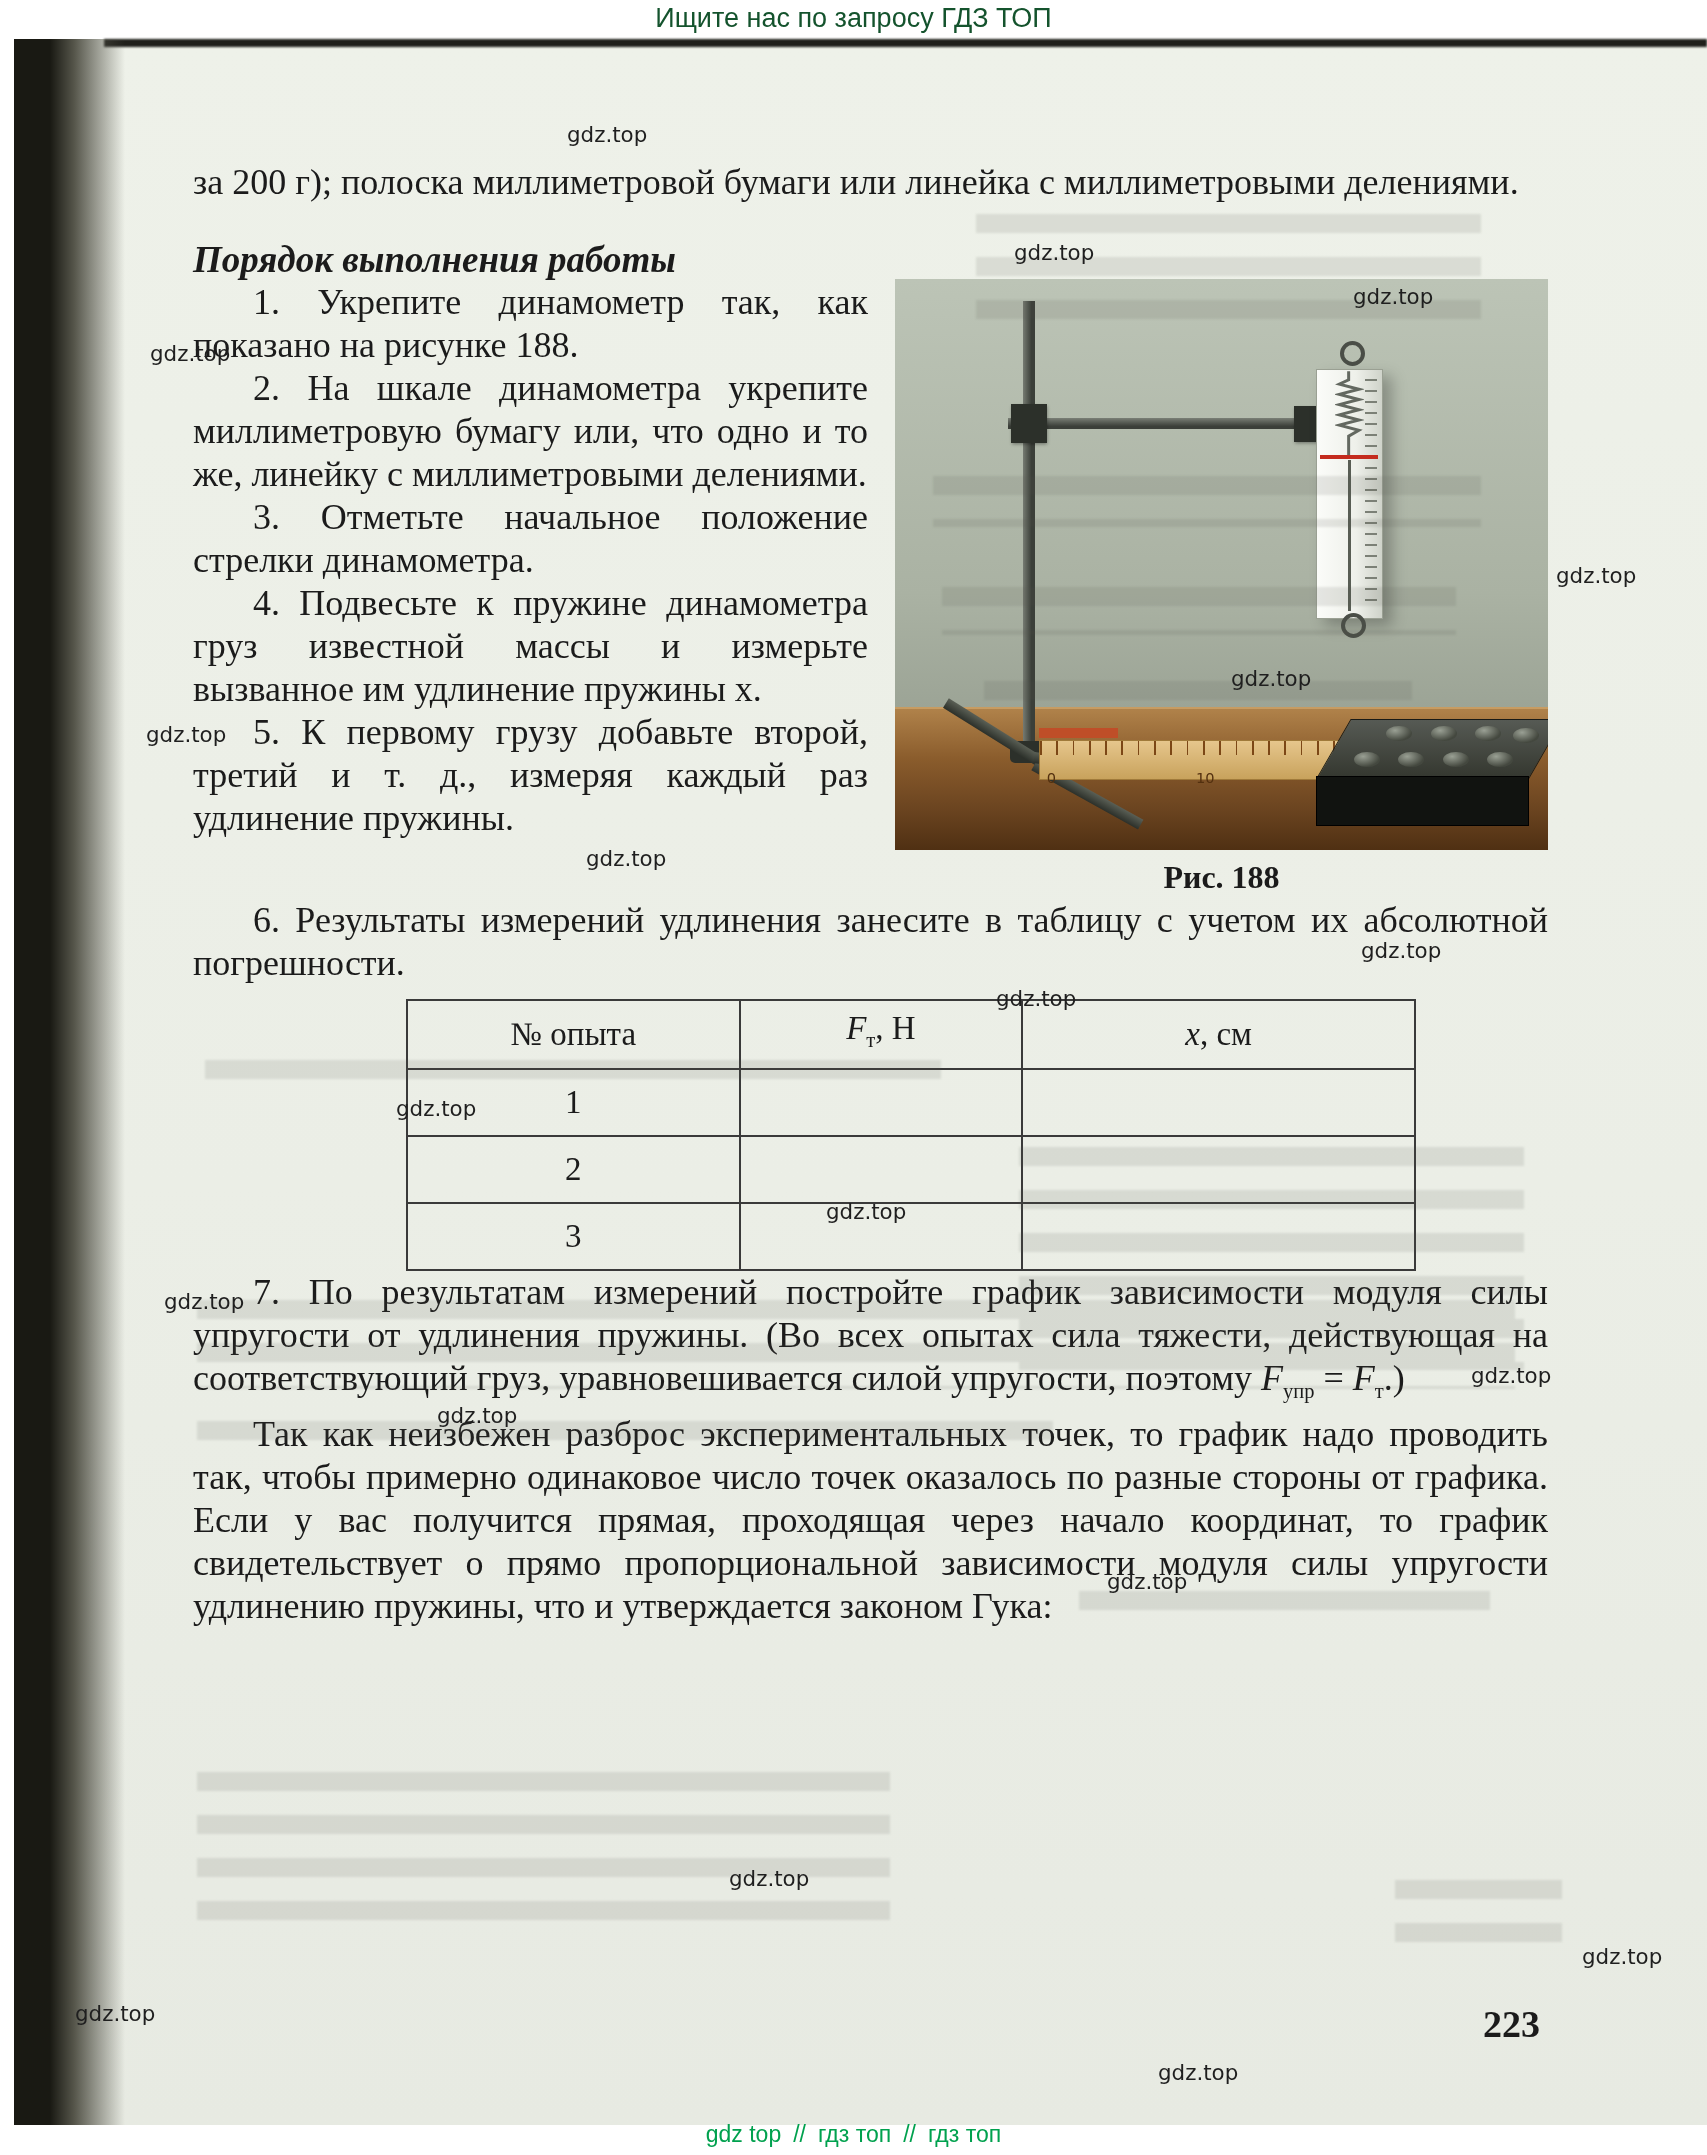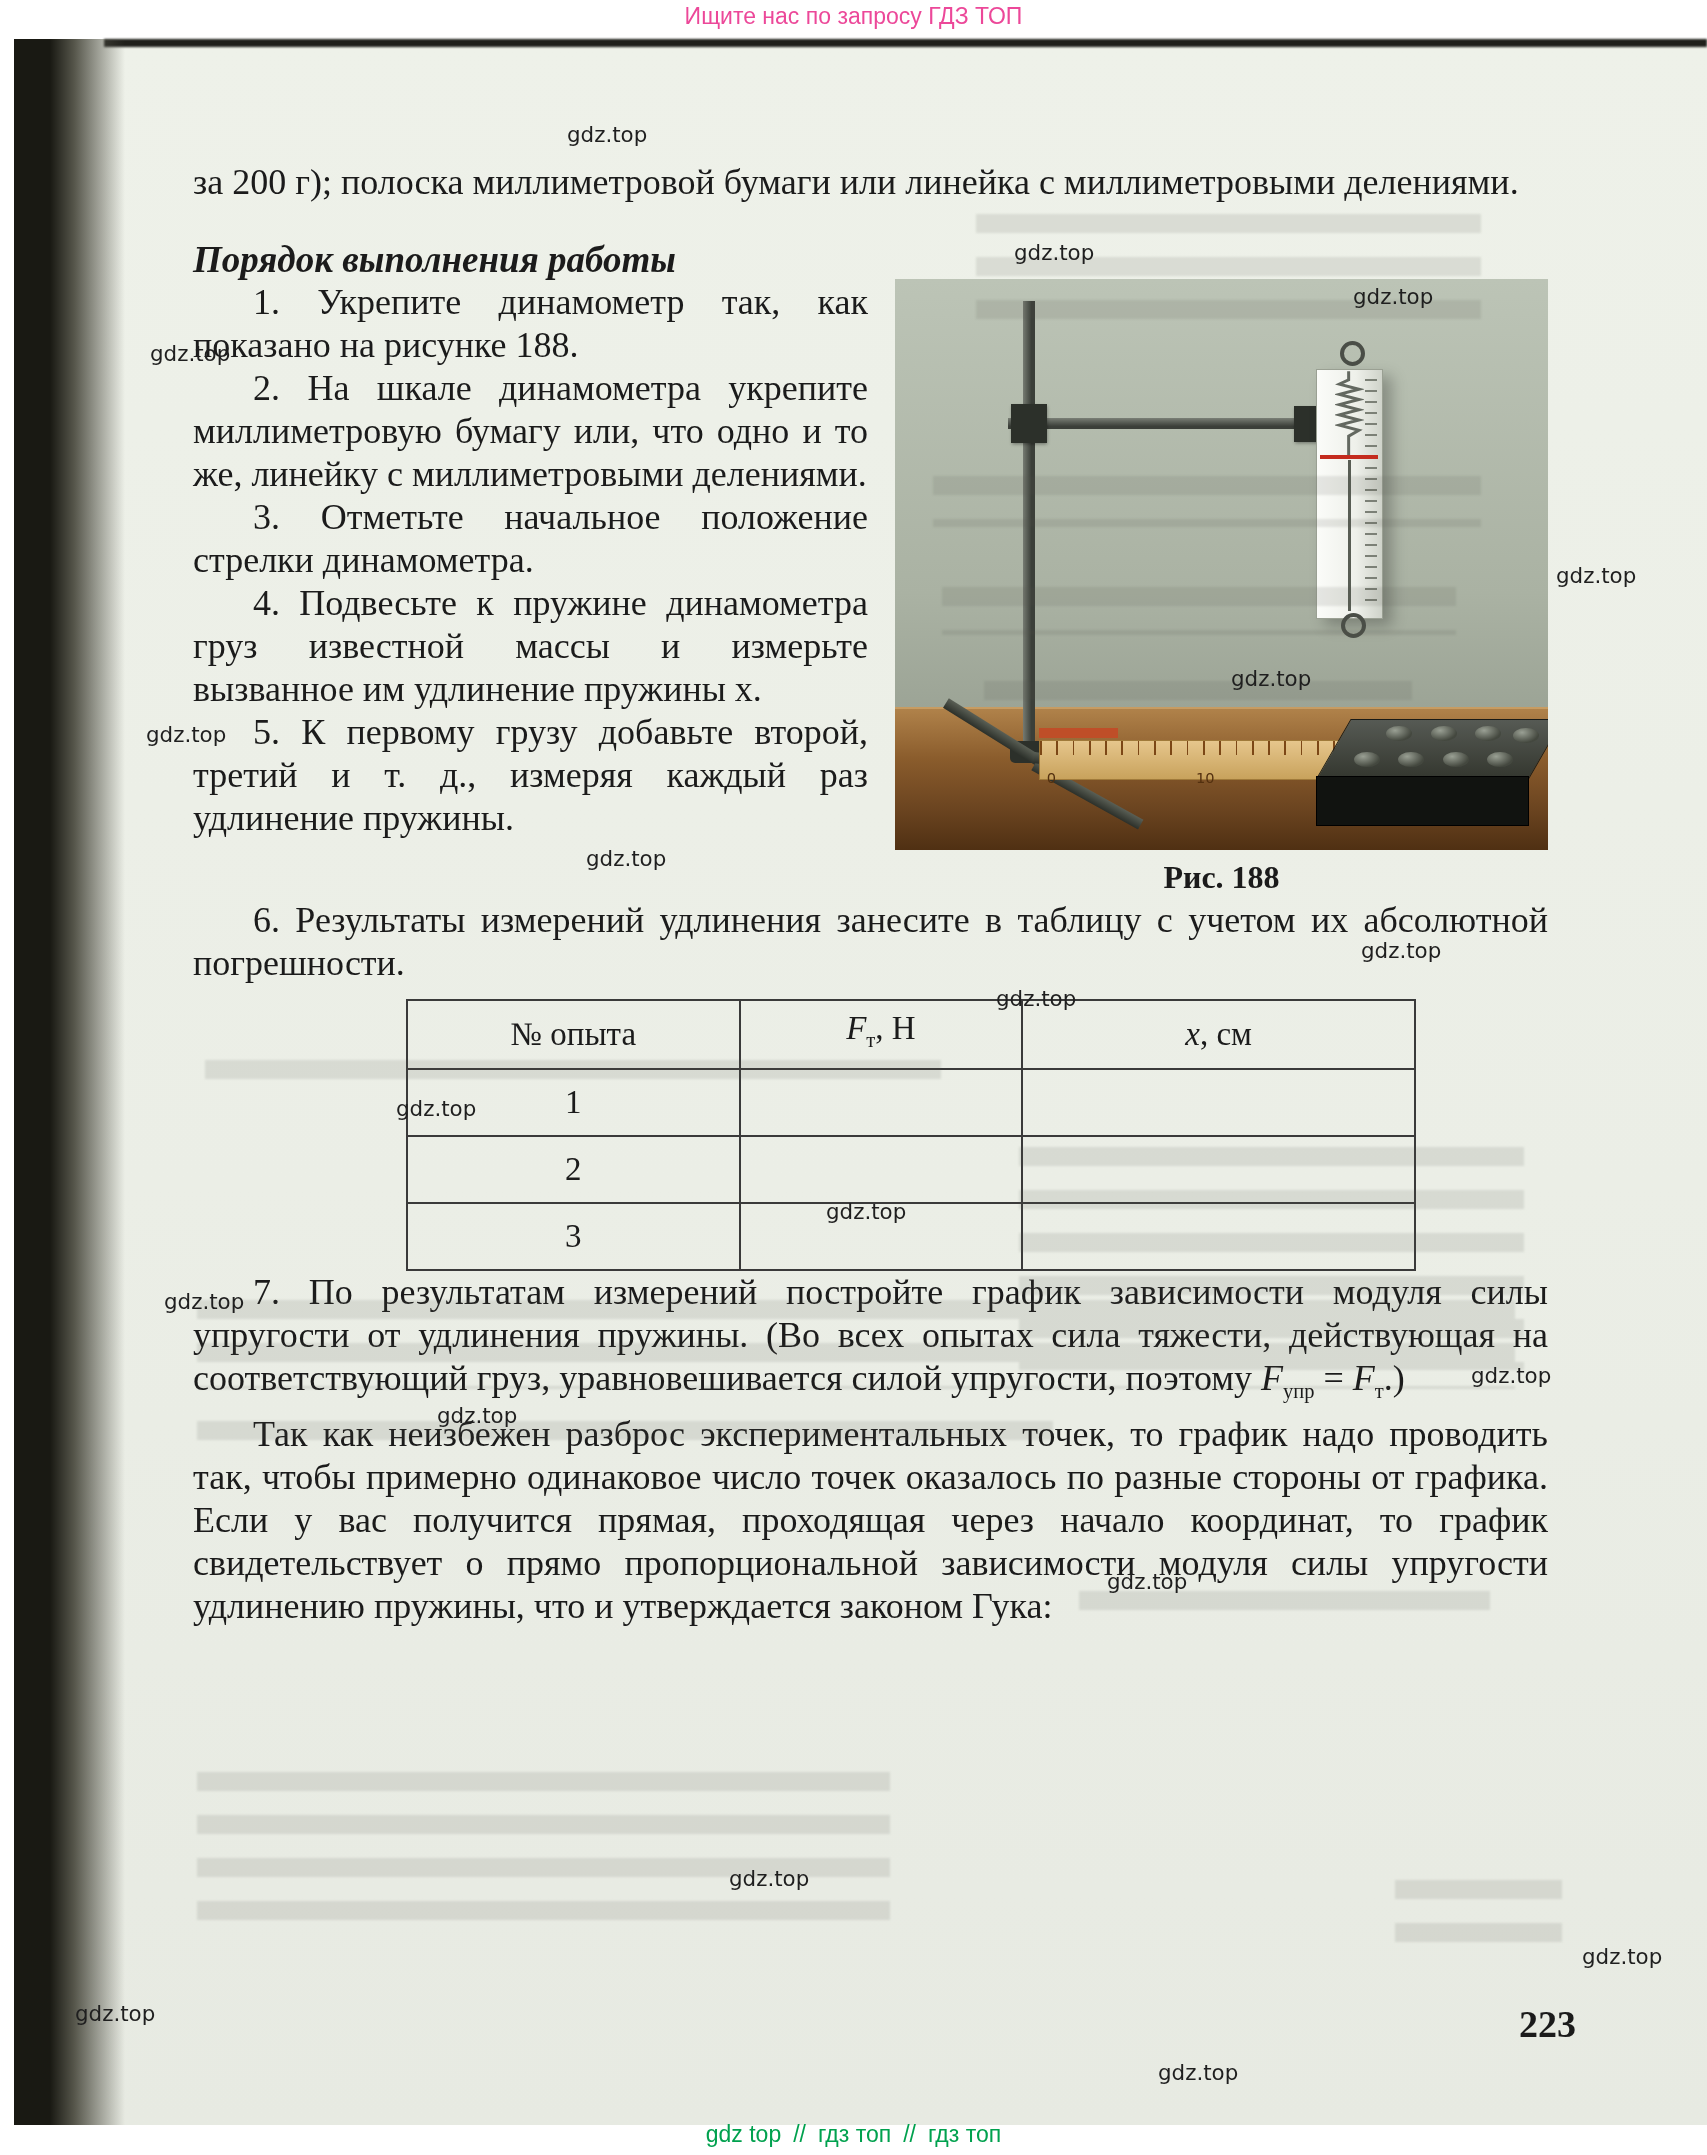--- a/index.html
+++ b/index.html
@@ -19,21 +19,21 @@
     position:absolute;left:90px;top:0;right:0;height:7.7px;
     background:#20201b;filter:blur(0.9px);
   }
   .binding{
     position:absolute;left:0;top:0;bottom:0;width:111px;
     background:linear-gradient(90deg,#191913 0 36px,#55554a 60px,rgba(120,120,110,0) 111px);
   }
   
   .promo-top{
     position:absolute;top:3.4px;left:0;width:100%;text-align:center;z-index:50;
-    font-family:"Liberation Sans",sans-serif;font-size:23px;color:#ec4899;
+    font-family:"Liberation Sans",sans-serif;font-size:27px;color:#14532d;
   }
   .promo-bottom{
     position:absolute;top:2121px;left:0;width:100%;text-align:center;z-index:50;
     font-family:"Liberation Sans",sans-serif;font-size:23px;color:#00a14e;
   }
   .promo-bottom .sep{color:#00a14e;margin:0 12px;}
   
   .content{
     position:absolute;left:193px;top:161px;width:1355px;z-index:10;
     font-size:36px;line-height:43px;
@@ -118,21 +118,21 @@
   }
   .lab-table .hrow td{height:67px;}
   .lab-table .drow td{height:65px;}
   .c1{width:33%;} .c2{width:28%;} .c3{width:39%;border-radius:17px;}
   .ital{font-style:italic;}
   sub{font-size:20.5px;font-style:normal;}
   
   .formula{margin:38px 0 0 289px;font-size:36px;}
   .page-number{
     position:absolute;left:1483px;top:2002px;z-index:12;
-    font-weight:bold;font-size:38px;margin-left:36px;
+    font-weight:bold;font-size:38px;
   }
   
   .wm{
     position:absolute;z-index:40;font-family:"DejaVu Sans",sans-serif;
     font-size:21.4px;color:#1f1f1f;white-space:nowrap;
   }
   
   .ghost{
     position:absolute;z-index:20;pointer-events:none;filter:blur(1.3px);
     background:repeating-linear-gradient(180deg,rgba(84,88,80,0.13) 0 19px,rgba(84,88,80,0) 19px 43px);

